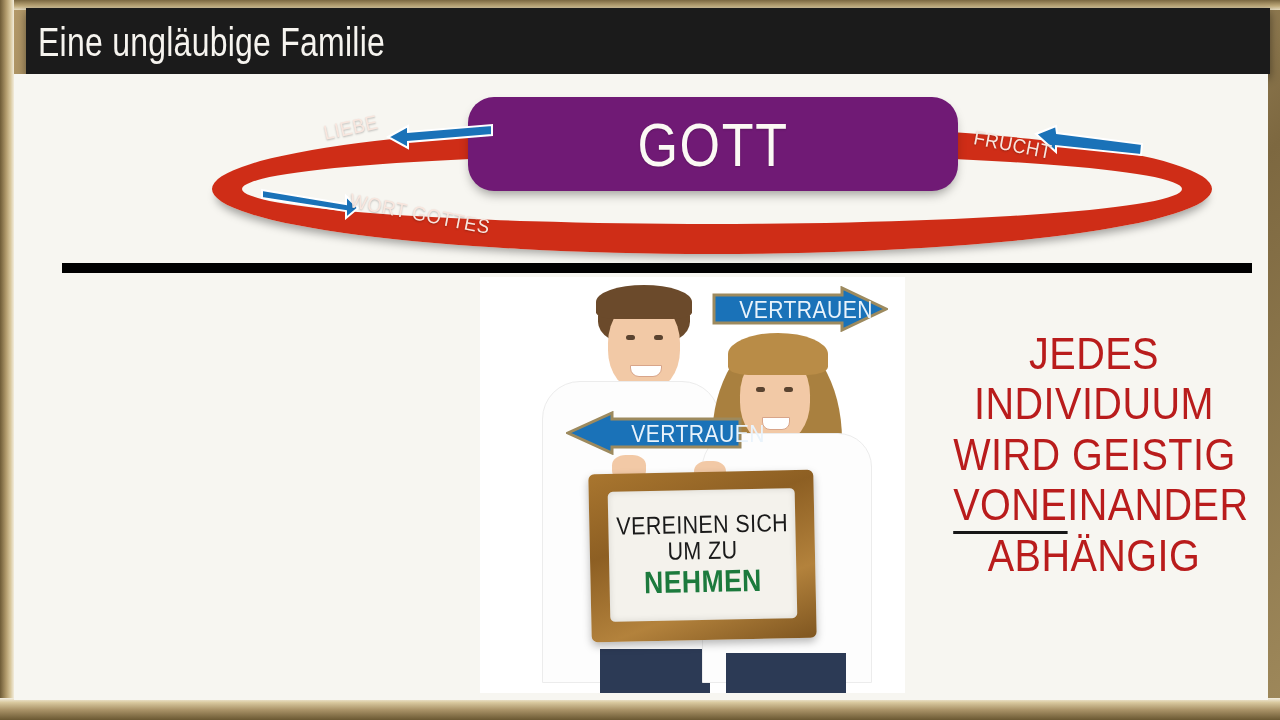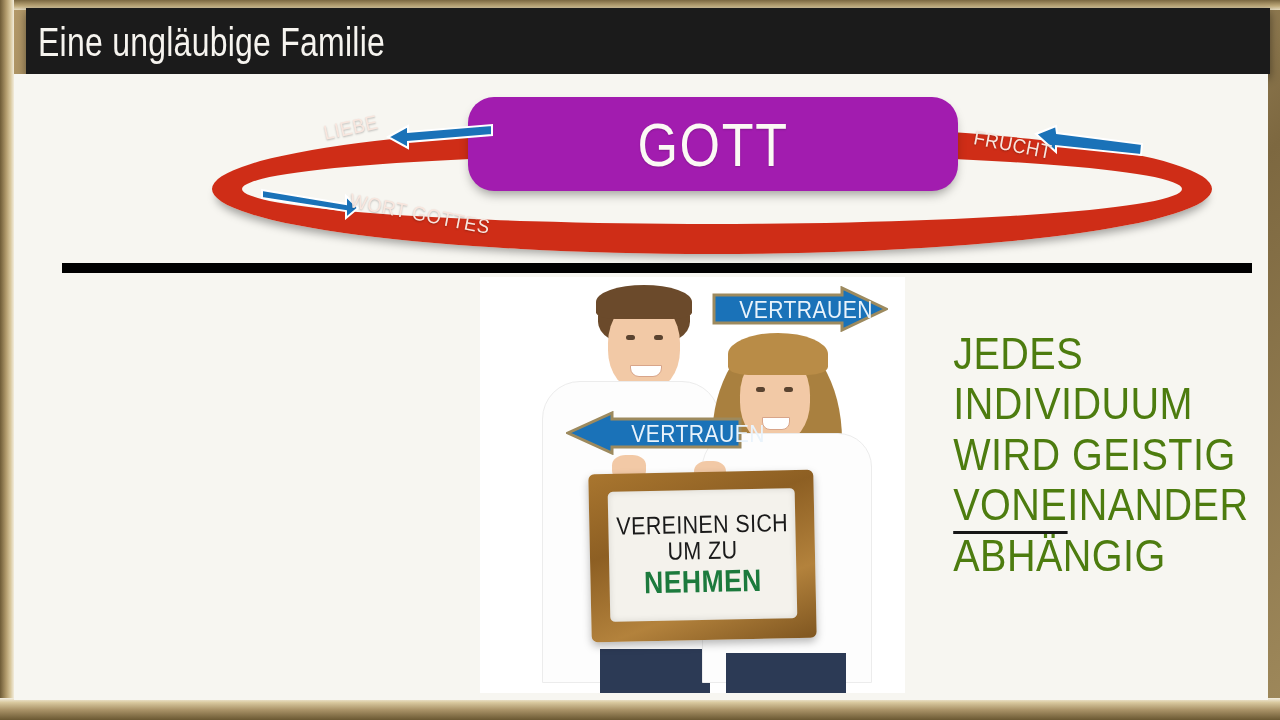--- a/index.html
+++ b/index.html
@@ -48,21 +48,21 @@
   
   #ring-wrap{position:absolute;left:0;top:0;width:1254px;height:200px;}
   .ring{
     position:absolute;left:198px;top:50px;width:1000px;height:130px;
     border:30px solid #cf2d17;border-radius:50%;
     box-sizing:border-box;
     box-shadow:0 7px 9px -4px rgba(0,0,0,.34);
   }
   #gott-box{
     position:absolute;left:454px;top:23px;width:490px;height:94px;
-    background:#a21caf;border-radius:26px;
+    background:#701a75;border-radius:26px;
     box-shadow:0 6px 11px -3px rgba(0,0,0,.38);
     display:flex;align-items:center;justify-content:center;
   }
   #gott-label{
     color:#fbf9f4;font-size:62px;font-weight:300;letter-spacing:2px;
     transform:scaleX(.84);transform-origin:center;
     text-shadow:0 1px 2px rgba(0,0,0,.18);
   }
 
   .ring-label{
@@ -119,21 +119,21 @@
   .block-arrow{position:absolute;}
   .block-arrow svg{display:block;}
   .ba-text{
     position:absolute;color:#e9f3fb;font-size:24px;letter-spacing:.5px;
     transform:scaleX(.88);white-space:nowrap;
   }
 
   
   #right-text{
     position:absolute;left:920px;top:255px;width:320px;
-    color:#4d7c0f;
+    text-align:center;color:#b91c1c;
   }
   .rt-line{
     font-size:45px;line-height:1.12;letter-spacing:.5px;font-weight:400;
     transform:scaleX(.88);white-space:nowrap;
   }
   .rt-under{position:relative;display:inline-block;}
   .rt-under .u{border-bottom:3px solid #171717;padding-bottom:1px;}
 </style>
 </head>
 <body>

